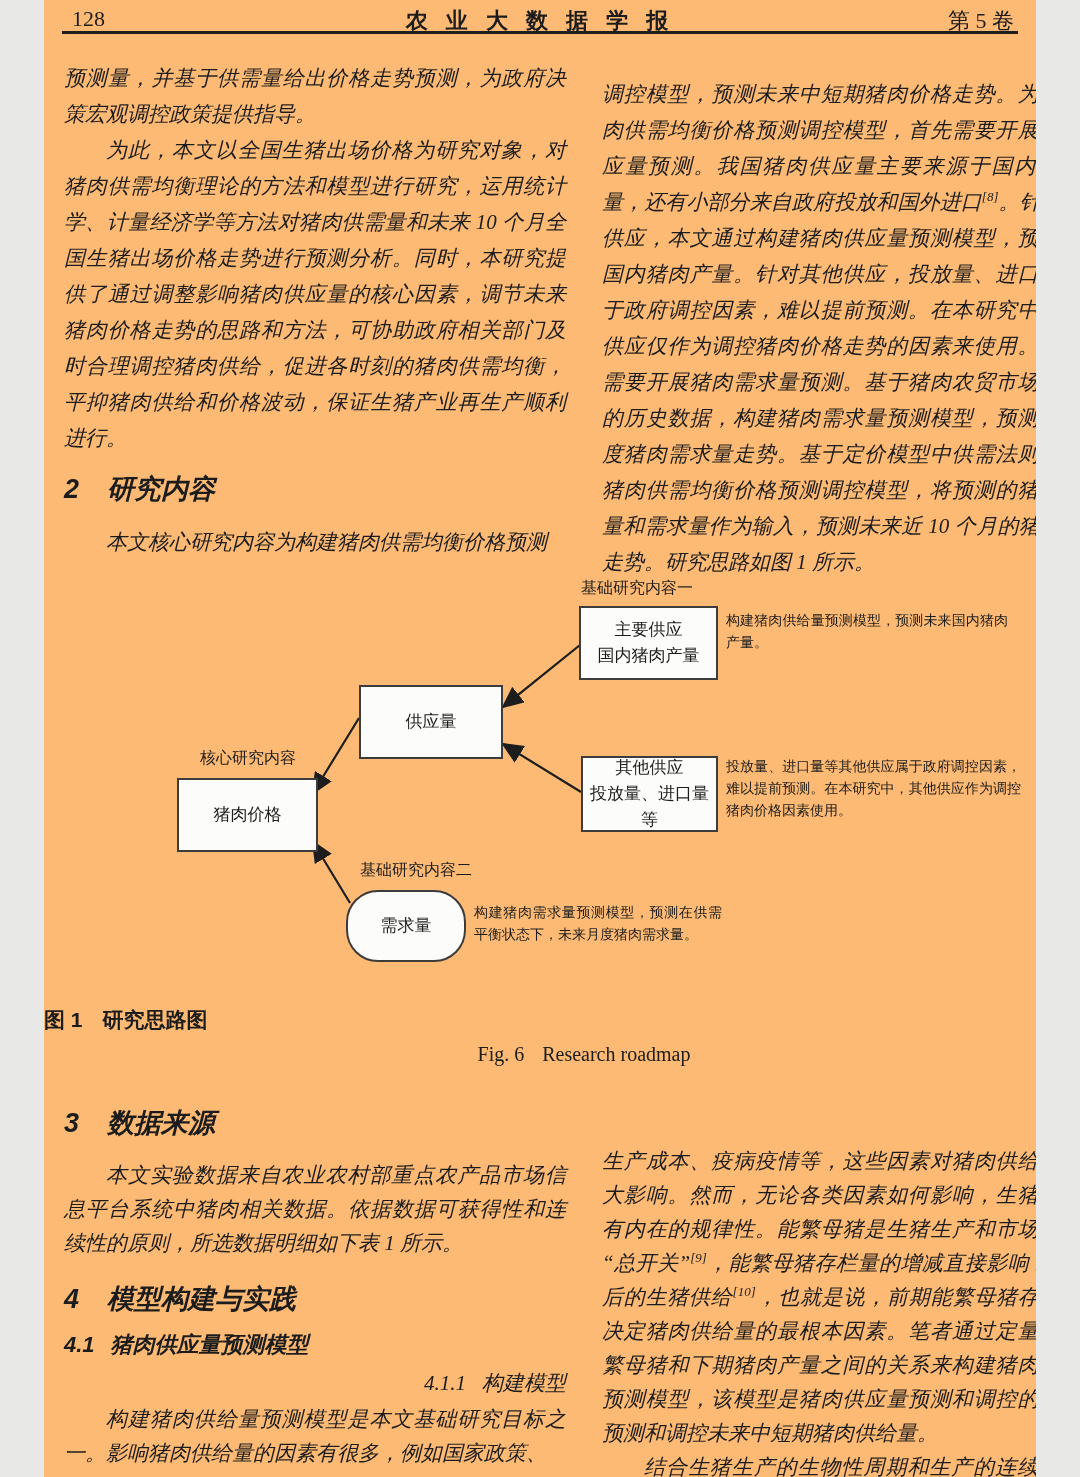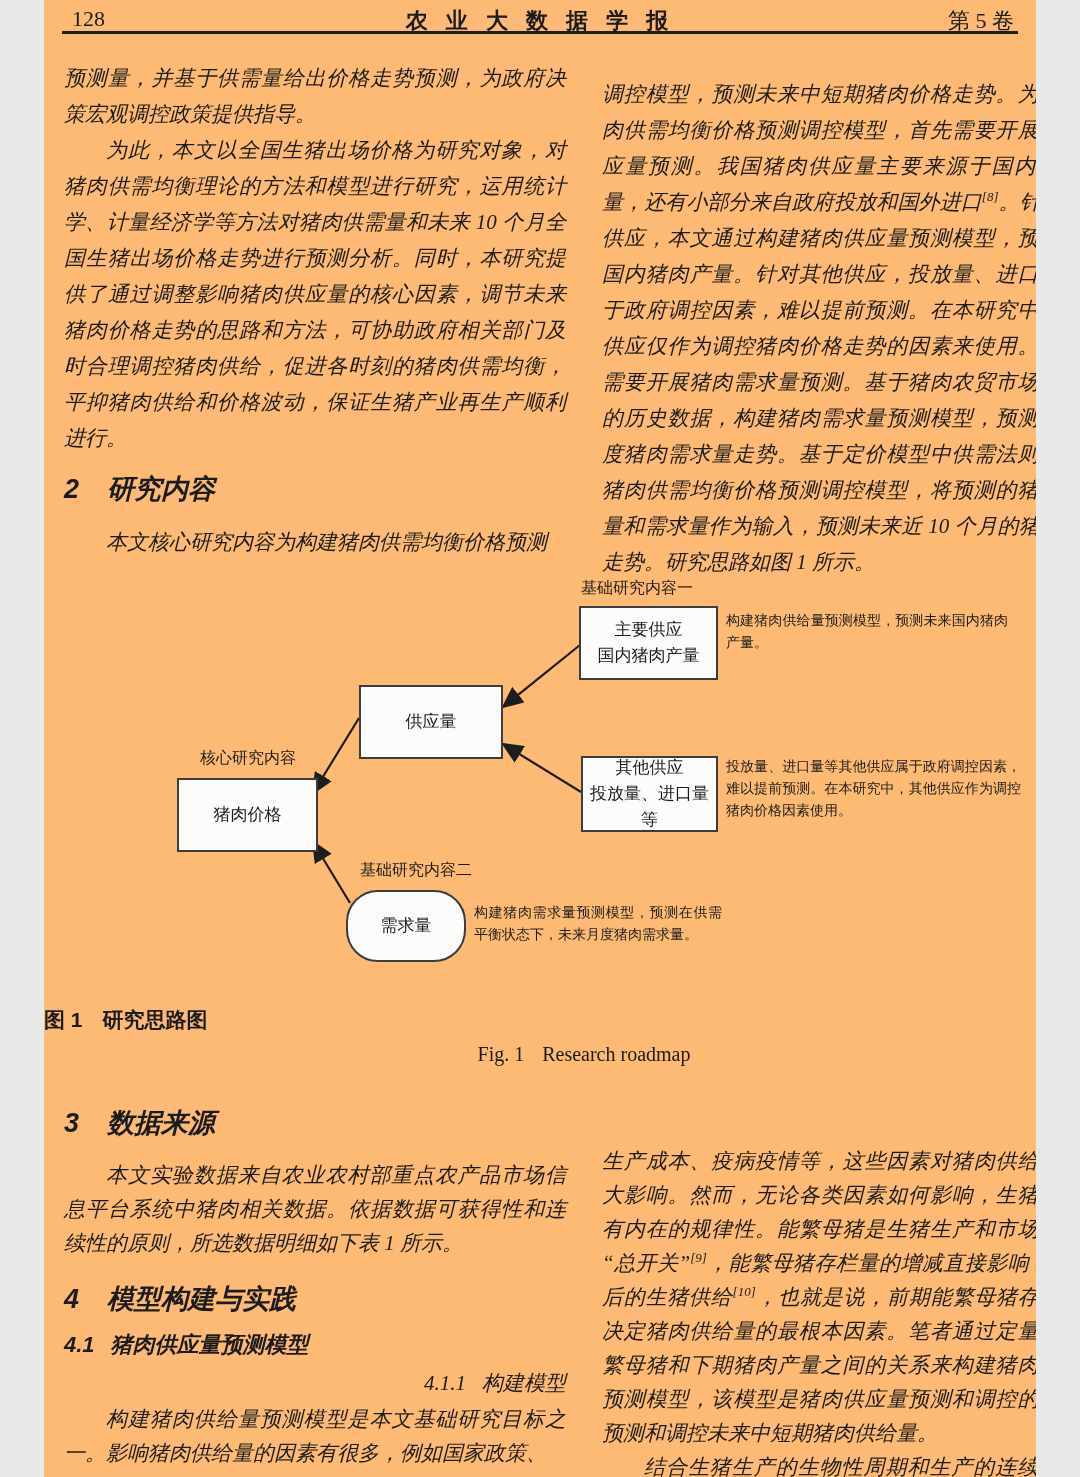--- a/index.html
+++ b/index.html
@@ -130,21 +130,21 @@
     </div>
 
     <div class="fann" style="left:682px;top:50px;width:282px;">构建猪肉供给量预测模型，预测未来国内猪肉产量。</div>
     <div class="fann" style="left:682px;top:196px;width:295px;">投放量、进口量等其他供应属于政府调控因素，难以提前预测。在本研究中，其他供应作为调控猪肉价格因素使用。</div>
     <div class="fann" style="left:430px;top:342px;width:248px;">构建猪肉需求量预测模型，预测在供需平衡状态下，未来月度猪肉需求量。</div>
 
     <div class="fig-cap-zh">
       <span class="cap-label">图 1</span><span>研究思路图</span>
     </div>
     <div class="fig-cap-en">
-      <span class="cap-label">Fig. 1</span><span>Research roadmap</span>
+      <span class="cap-label">Fig. 6</span><span>Research roadmap</span>
     </div>
   </figure>
 
   <section class="col col-left-bottom">
     <h2 class="sec-h1" style="margin-top:6px;">
       <span class="sec-num">3</span><span>数据来源</span>
     </h2>
     <p class="body-p">本文实验数据来自农业农村部重点农产品市场信息平台系统中猪肉相关数据。依据数据可获得性和连续性的原则，所选数据明细如下表 1 所示。</p>
     <h2 class="sec-h1" style="margin-top:22px;margin-bottom:14px;">
       <span class="sec-num">4</span><span>模型构建与实践</span>

